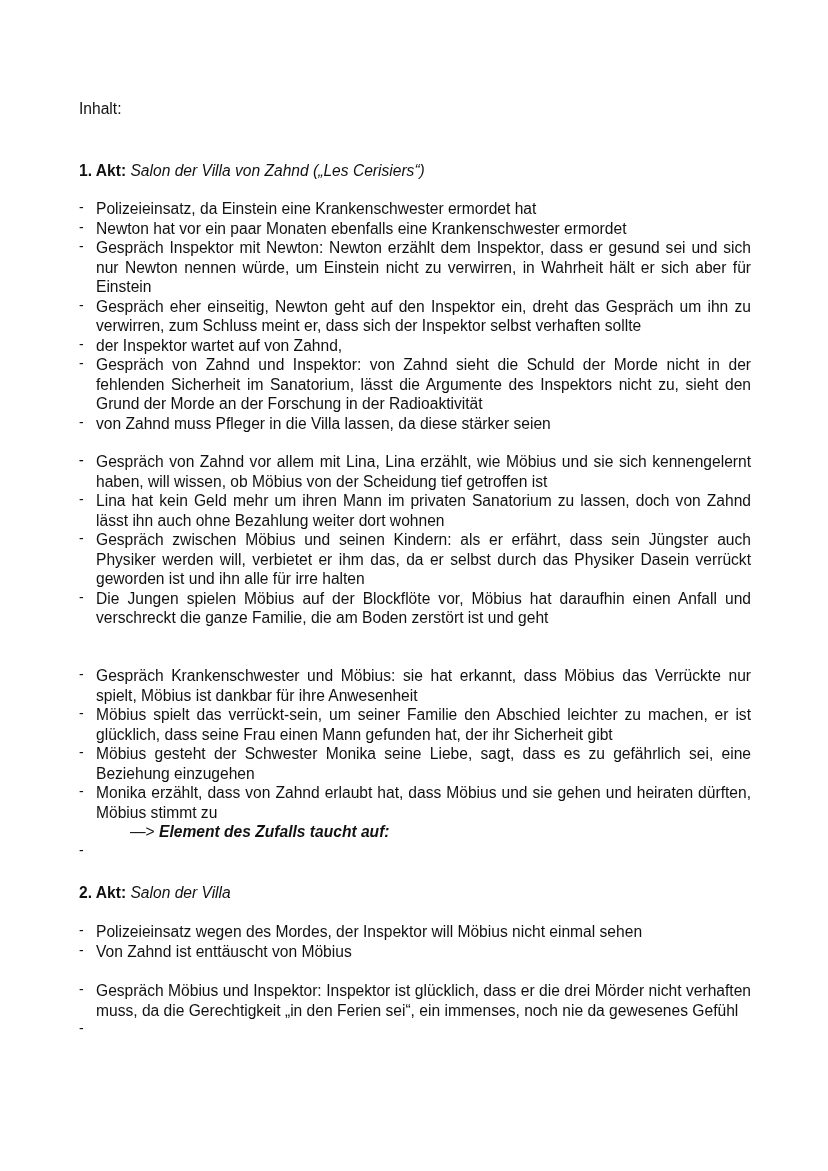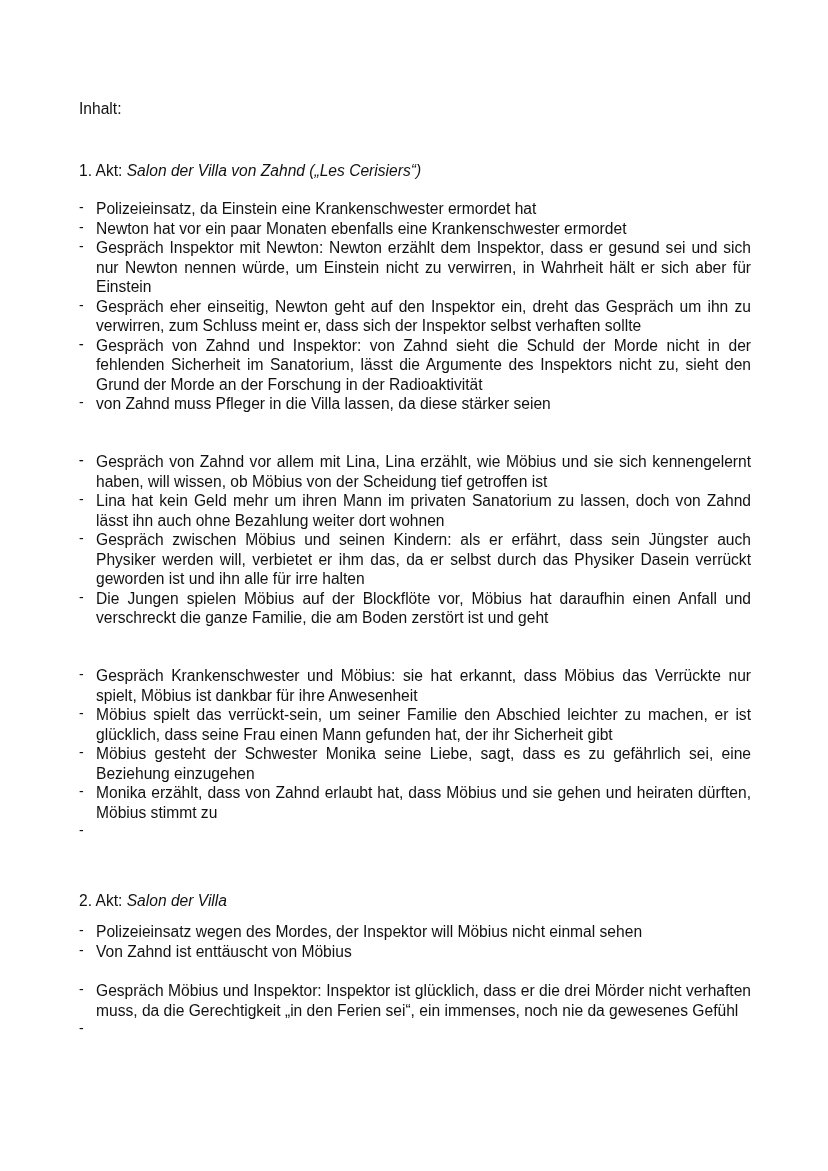--- a/index.html
+++ b/index.html
@@ -28,21 +28,21 @@
       top: 99px;
       left: 0;
       text-underline-offset: 2px;
       white-space: nowrap;
     }
     .act-heading {
       position: absolute;
       left: 0;
       white-space: nowrap;
     }
-    .act-heading .act-num { font-weight: normal; }
+    .act-heading .act-num { font-weight: bold; }
     .act-heading .act-loc { font-style: italic; }
     .block {
       position: absolute;
       left: 0;
       width: 672px;
     }
     .item {
       position: relative;
       padding-left: 17px;
       text-align: justify;
@@ -72,42 +72,46 @@
   <div class="act-heading" style="top:161px;">
     <span class="act-num">1. Akt:</span>
     <span class="act-loc">Salon der Villa von Zahnd („Les Cerisiers“)</span>
   </div>
 
   <div class="block" style="top:199px;">
     <div class="item"><span class="dash">-</span><span>Polizeieinsatz, da Einstein eine Krankenschwester ermordet hat</span></div>
     <div class="item"><span class="dash">-</span><span>Newton hat vor ein paar Monaten ebenfalls eine Krankenschwester ermordet</span></div>
     <div class="item"><span class="dash">-</span><span>Gespräch Inspektor mit Newton: Newton erzählt dem Inspektor, dass er gesund sei und sich nur Newton nennen würde, um Einstein nicht zu verwirren, in Wahrheit hält er sich aber für Einstein</span></div>
     <div class="item"><span class="dash">-</span><span>Gespräch eher einseitig, Newton geht auf den Inspektor ein, dreht das Gespräch um ihn zu verwirren, zum Schluss meint er, dass sich der Inspektor selbst verhaften sollte</span></div>
-    <div class="item"><span class="dash">-</span></div>
+    <div class="item"><span class="dash">-</span><span>der Inspektor wartet auf von Zahnd,</span></div>
     <div class="item"><span class="dash">-</span><span>Gespräch von Zahnd und Inspektor: von Zahnd sieht die Schuld der Morde nicht in der fehlenden Sicherheit im Sanatorium, lässt die Argumente des Inspektors nicht zu, sieht den Grund der Morde an der Forschung in der Radioaktivität</span></div>
     <div class="item"><span class="dash">-</span><span>von Zahnd muss Pfleger in die Villa lassen, da diese stärker seien</span></div>
   </div>
 
   <div class="block" style="top:452px;">
     <div class="item"><span class="dash">-</span></div>
     <div class="item"><span class="dash">-</span><span>Gespräch von Zahnd vor allem mit Lina, Lina erzählt, wie Möbius und sie sich kennengelernt haben, will wissen, ob Möbius von der Scheidung tief getroffen ist</span></div>
     <div class="item"><span class="dash">-</span><span>Lina hat kein Geld mehr um ihren Mann im privaten Sanatorium zu lassen, doch von Zahnd lässt ihn auch ohne Bezahlung weiter dort wohnen</span></div>
     <div class="item"><span class="dash">-</span><span>Gespräch zwischen Möbius und seinen Kindern: als er erfährt, dass sein Jüngster auch Physiker werden will, verbietet er ihm das, da er selbst durch das Physiker Dasein verrückt geworden ist und ihn alle für irre halten</span></div>
     <div class="item"><span class="dash">-</span><span>Die Jungen spielen Möbius auf der Blockflöte vor, Möbius hat daraufhin einen Anfall und verschreckt die ganze Familie, die am Boden zerstört ist und geht</span></div>
   </div>
 
   <div class="block" style="top:666px;">
     <div class="item"><span class="dash">-</span><span>Gespräch Krankenschwester und Möbius: sie hat erkannt, dass Möbius das Verrückte nur spielt, Möbius ist dankbar für ihre Anwesenheit</span></div>
     <div class="item"><span class="dash">-</span><span>Möbius spielt das verrückt-sein, um seiner Familie den Abschied leichter zu machen, er ist glücklich, dass seine Frau einen Mann gefunden hat, der ihr Sicherheit gibt</span></div>
     <div class="item"><span class="dash">-</span><span>Möbius gesteht der Schwester Monika seine Liebe, sagt, dass es zu gefährlich sei, eine Beziehung einzugehen</span></div>
     <div class="item"><span class="dash">-</span><span>Monika erzählt, dass von Zahnd erlaubt hat, dass Möbius und sie gehen und heiraten dürften, Möbius stimmt zu</span></div>
+    <div class="note">
+      <span class="arrow">—&gt;</span>
+      <span>Element des Zufalls taucht auf:</span>
+    </div>
     <div class="item"><span class="dash">-</span></div>
   </div>
 
-  <div class="act-heading" style="top:883px;margin-top:8px;">
+  <div class="act-heading" style="top:883px;">
     <span class="act-num">2. Akt:</span>
     <span class="act-loc">Salon der Villa</span>
   </div>
 
   <div class="block" style="top:922px;">
     <div class="item"><span class="dash">-</span><span>Polizeieinsatz wegen des Mordes, der Inspektor will Möbius nicht einmal sehen</span></div>
     <div class="item"><span class="dash">-</span><span>Von Zahnd ist enttäuscht von Möbius</span></div>
   </div>
 
   <div class="block" style="top:981px;">

